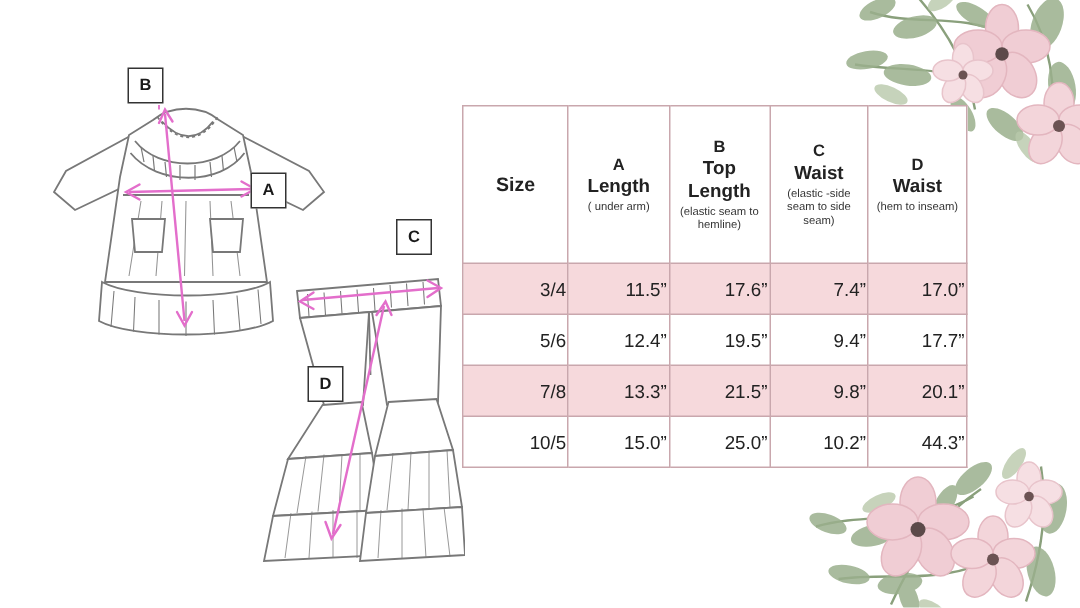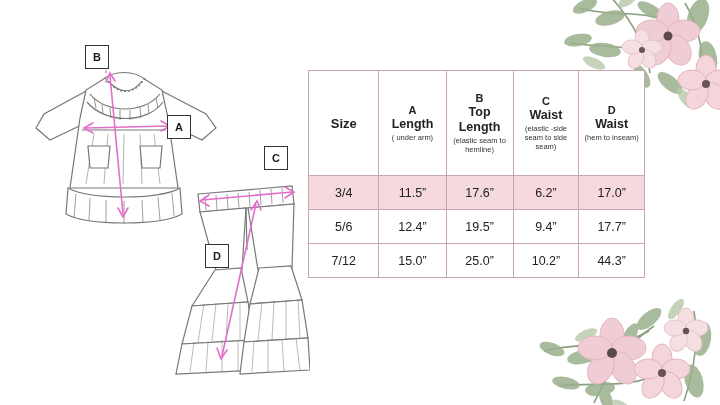--- a/index.html
+++ b/index.html
@@ -63,20 +63,21 @@
   }
   .hdr-name{
     font-size:12.5px;font-weight:bold;display:block;line-height:1.15;
   }
   .hdr-sub{
     font-size:7.5px;font-weight:normal;display:block;line-height:1.2;margin-top:2px;color:#333;
   }
   .chart tbody td{
     height:31px;
     font-size:12.5px;
+    text-align:right;
   }
   .chart tbody tr.alt td{background:#f6d9dc;}
   .chart tbody tr.plain td{background:#ffffff;}
   .chart tbody td.size-cell{font-size:12.5px;}
 </style>
 </head>
 <body>
 
 <div class="page">
 
@@ -330,32 +331,39 @@
           <span class="hdr-name">Waist</span>
           <span class="hdr-sub">(hem to inseam)</span>
         </th>
       </tr>
     </thead>
     <tbody>
       <tr class="alt">
         <td class="size-cell">3/4</td>
         <td>11.5”</td>
         <td>17.6”</td>
-        <td>6.2”</td>
+        <td>7.4”</td>
         <td>17.0”</td>
       </tr>
       <tr class="plain">
         <td class="size-cell">5/6</td>
         <td>12.4”</td>
         <td>19.5”</td>
         <td>9.4”</td>
         <td>17.7”</td>
       </tr>
+      <tr class="alt">
+        <td class="size-cell">7/8</td>
+        <td>13.3”</td>
+        <td>21.5”</td>
+        <td>9.8”</td>
+        <td>20.1”</td>
+      </tr>
       <tr class="plain">
-        <td class="size-cell">7/12</td>
+        <td class="size-cell">10/5</td>
         <td>15.0”</td>
         <td>25.0”</td>
         <td>10.2”</td>
         <td>44.3”</td>
       </tr>
     </tbody>
   </table>
 
 </div>
 

